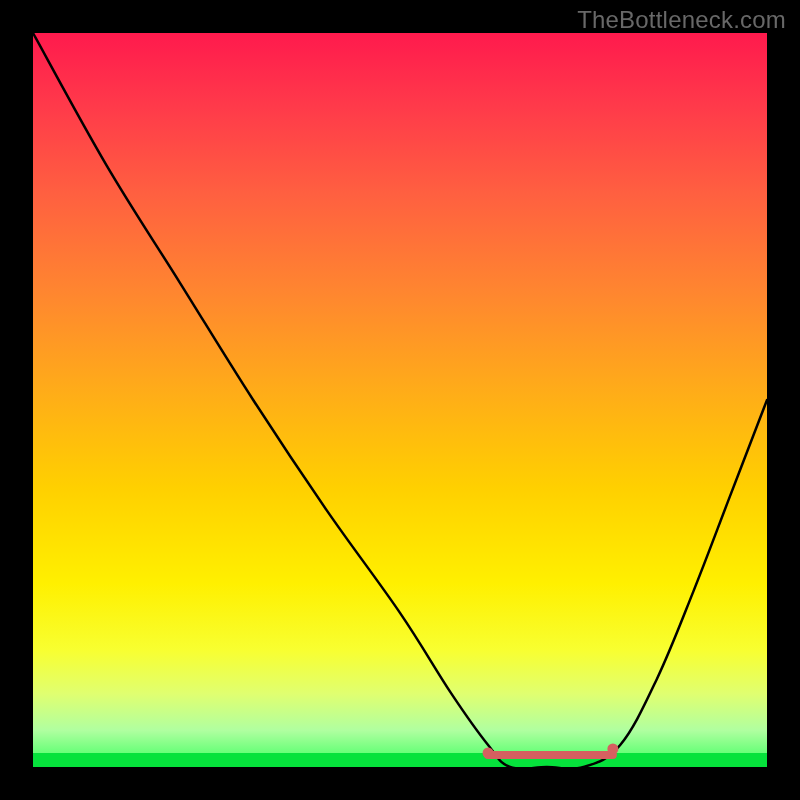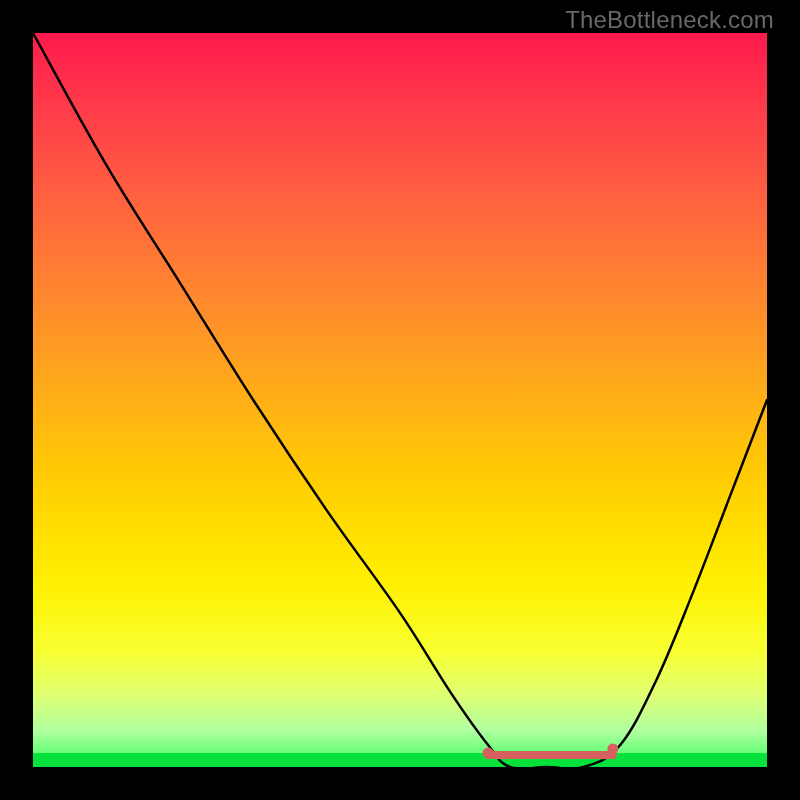--- a/index.html
+++ b/index.html
@@ -7,21 +7,21 @@
     width: 800px;
     height: 800px;
     background: #000;
     position: relative;
     font-family: Arial, sans-serif;
     overflow: hidden;
   }
   .watermark {
     position: absolute;
     top: 6px;
-    right: 26px;
+    right: 14px;
     color: #686868;
     font-size: 24px;
     font-weight: 500;
     letter-spacing: 0.2px;
     z-index: 10;
     margin-left: 16px;
   }
   .plot-area {
     position: absolute;
     left: 33px;

